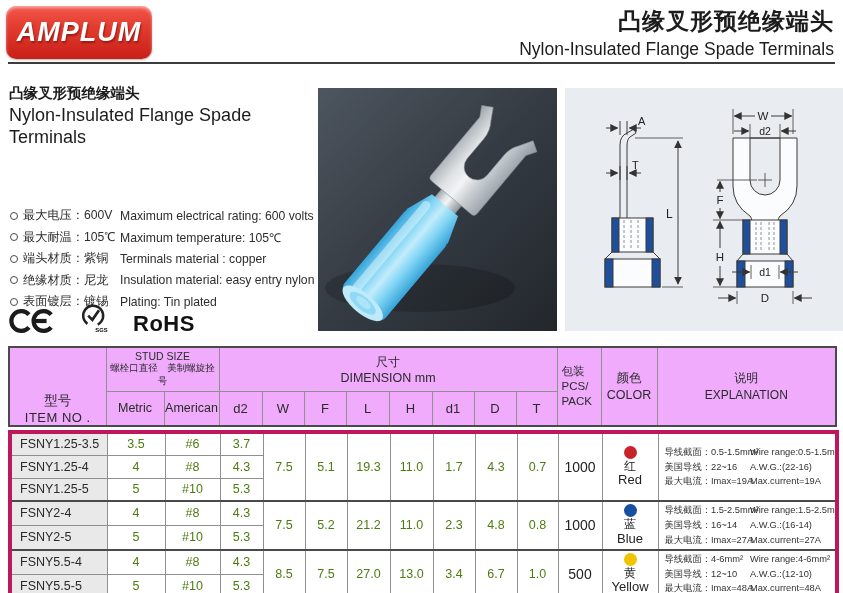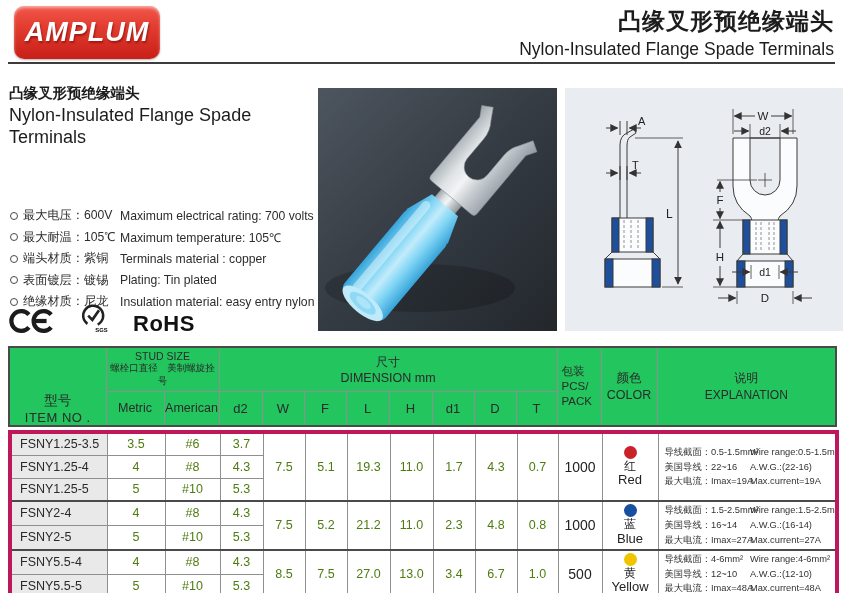--- a/index.html
+++ b/index.html
@@ -1,20 +1,20 @@
 <!DOCTYPE html>
 <html><head>
 <meta charset="utf-8">
 <style>
   html,body{margin:0;padding:0;background:#fff;}
   .page{position:relative;width:843px;height:593px;background:#fff;overflow:hidden;
         font-family:"Liberation Sans",sans-serif;color:#222;}
 
   
-  .logo{position:absolute;left:14px;top:6px;width:146px;height:53px;border-radius:10px;
+  .logo{position:absolute;left:6px;top:6px;width:146px;height:53px;border-radius:10px;
         background:linear-gradient(180deg,#f2574a 0%,#e23c30 40%,#c81f17 100%);
         box-shadow:inset 0 2px 3px rgba(255,255,255,.5),0 1px 2px rgba(0,0,0,.3);
         display:flex;align-items:center;justify-content:center;}
   .logo span{font-style:italic;font-weight:bold;font-size:27px;color:#fff;letter-spacing:1px;
         text-shadow:1px 2px 2px rgba(120,10,5,.6);}
   .titles{position:absolute;right:9px;top:6px;text-align:right;}
   .title-zh{font-size:23px;font-weight:bold;letter-spacing:1px;color:#1c1c1c;}
   .title-en{font-size:17.5px;margin-top:2px;color:#1c1c1c;}
   .rule{position:absolute;left:8px;right:8px;top:62px;height:2px;background:#3c3c3c;}
 
@@ -32,21 +32,21 @@
   
   .photo{position:absolute;left:318px;top:88px;width:239px;height:243px;}
   .diagram{position:absolute;left:565px;top:88px;width:278px;height:243px;background:#e9edf1;}
   .diagram svg text{font-family:"Liberation Sans",sans-serif;fill:#222;}
 
   
   .table-wrap{position:absolute;left:8px;top:346px;width:827px;}
   table{border-collapse:collapse;table-layout:fixed;width:827px;}
   th,td{border:1px solid #8f8f8f;text-align:center;padding:0;font-weight:normal;overflow:hidden;}
   .htbl{border:2px solid #4a4a4a;}
-  .htbl th{background:#22c55e;color:#2a2a2a;}
+  .htbl th{background:#f0abfc;color:#2a2a2a;}
   .btbl{border:4px solid #be185d;margin-top:3px;}
   .btbl tr{height:23px;}
   .r1{height:36px;} .r2{height:31px;}
   .h-item .l1{font-size:13.5px;margin-top:44px;} .h-item .l2{font-size:13px;letter-spacing:.5px;}
   .h-stud .l1{font-size:10.5px;} .h-stud .l2{font-size:9.5px;}
   .h-dim .l1{font-size:12px;} .h-dim .l2{font-size:12.5px;}
   .h-sub{font-size:12.5px;}
   .h-dletter{font-size:13px;}
   .h-pack{font-size:11.5px;line-height:1.28;text-align:left;padding-left:4px;}
   .h-color{font-size:12.5px;line-height:1.3;}
@@ -79,41 +79,41 @@
 
   <div class="info">
     <div class="info-zh">凸缘叉形预绝缘端头</div>
     <div class="info-en">Nylon-Insulated Flange Spade Terminals</div>
   </div>
 
   <div class="specs">
     <div class="spec-row">
       <span class="bullet"></span>
       <span class="spec-zh">最大电压：600V</span>
-      <span class="spec-en">Maximum electrical rating: 700 volts</span>
+      <span class="spec-en">Maximum electrical rating: 600 volts</span>
     </div>
     <div class="spec-row">
       <span class="bullet"></span>
       <span class="spec-zh">最大耐温：105℃</span>
       <span class="spec-en">Maximum temperature: 105℃</span>
     </div>
     <div class="spec-row">
       <span class="bullet"></span>
       <span class="spec-zh">端头材质：紫铜</span>
       <span class="spec-en">Terminals material : copper</span>
     </div>
     <div class="spec-row">
       <span class="bullet"></span>
-      <span class="spec-zh">表面镀层：镀锡</span>
-      <span class="spec-en">Plating: Tin plated</span>
+      <span class="spec-zh">绝缘材质：尼龙</span>
+      <span class="spec-en">Insulation material: easy entry nylon</span>
     </div>
     <div class="spec-row">
       <span class="bullet"></span>
-      <span class="spec-zh">绝缘材质：尼龙</span>
-      <span class="spec-en">Insulation material: easy entry nylon</span>
+      <span class="spec-zh">表面镀层：镀锡</span>
+      <span class="spec-en">Plating: Tin plated</span>
     </div>
   </div>
 
   <div class="certs">
     <svg width="46" height="34" viewBox="0 0 60 34">
       <path d="M26 8.6 A13 13 0 1 0 26 25.4" fill="none" stroke="#1b1b1b" stroke-width="5.5"></path>
       <path d="M55 8.6 A13 13 0 1 0 55 25.4" fill="none" stroke="#1b1b1b" stroke-width="5.5"></path>
       <path d="M32.5 17 H49" fill="none" stroke="#1b1b1b" stroke-width="5.5"></path>
     </svg>
     <svg width="30" height="38" viewBox="0 0 36 38">

